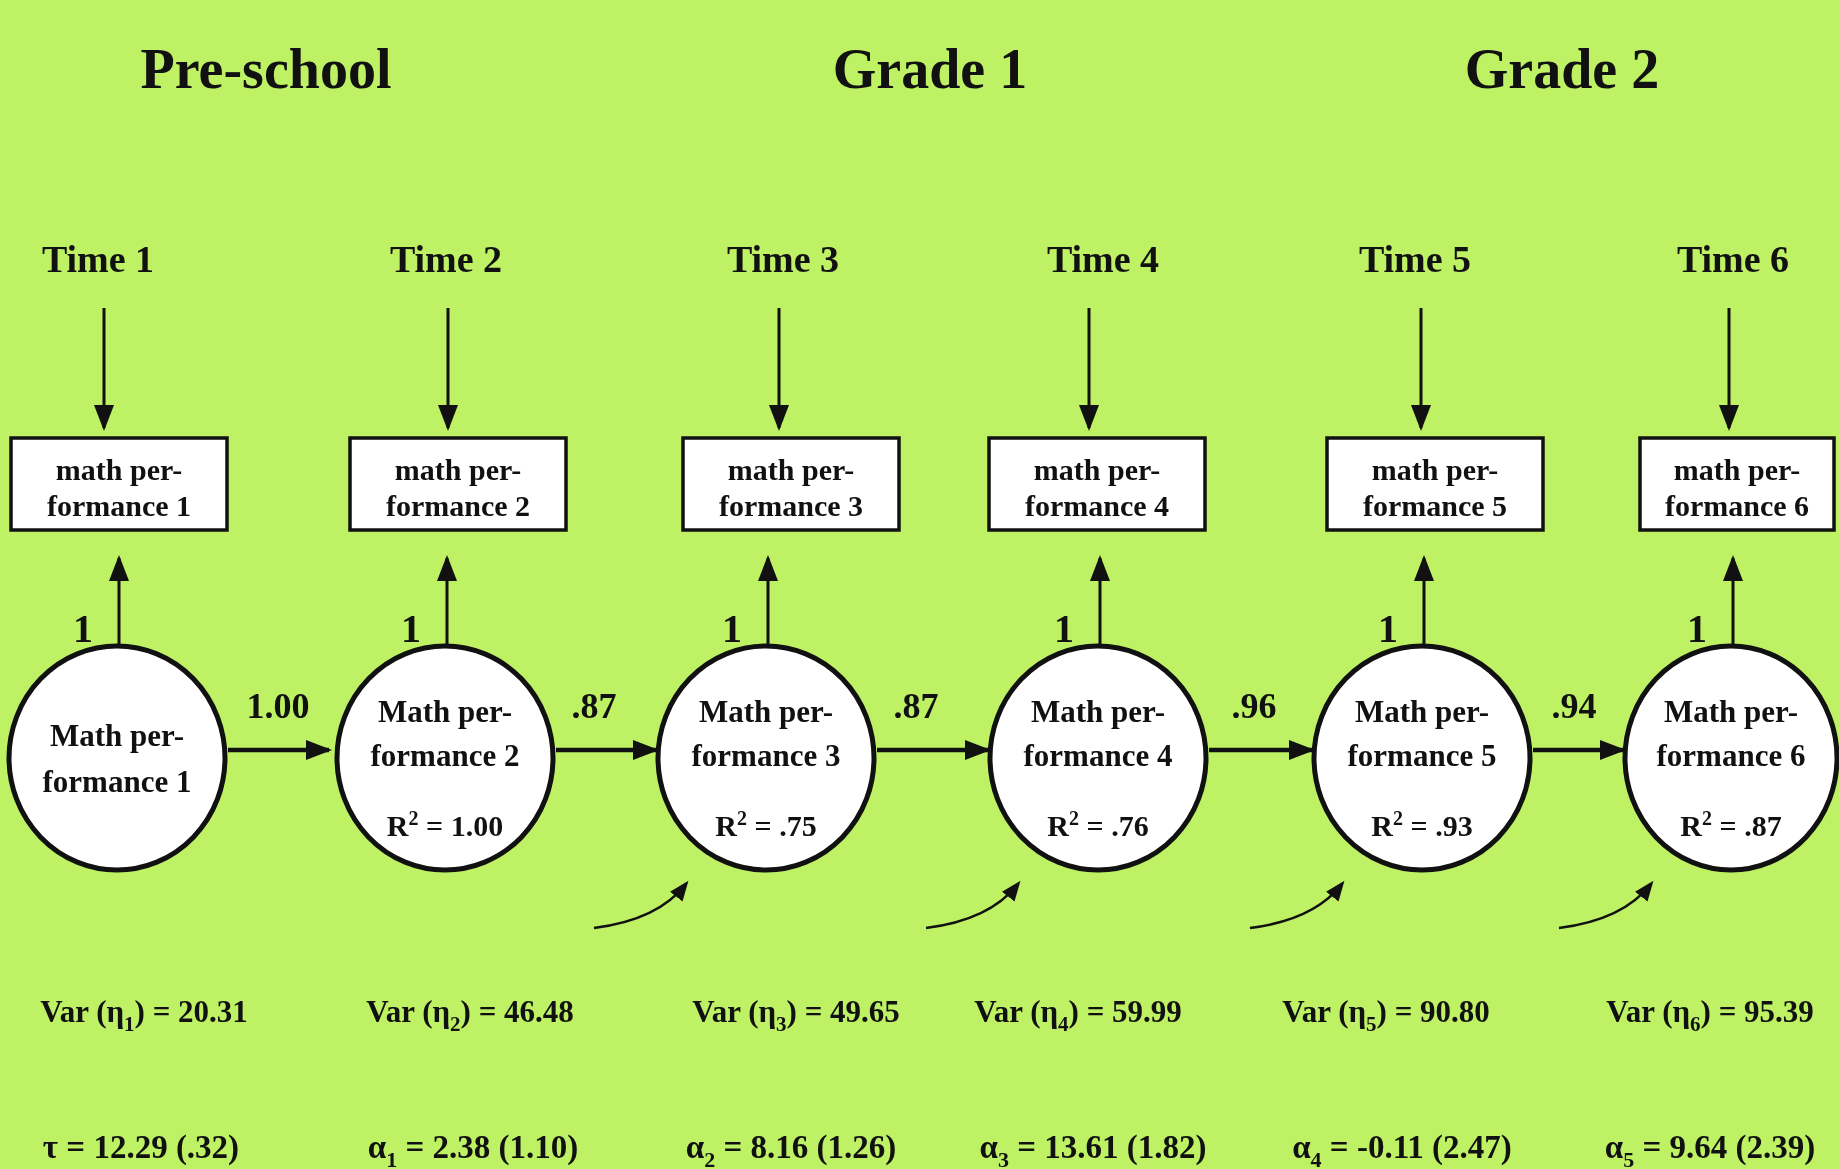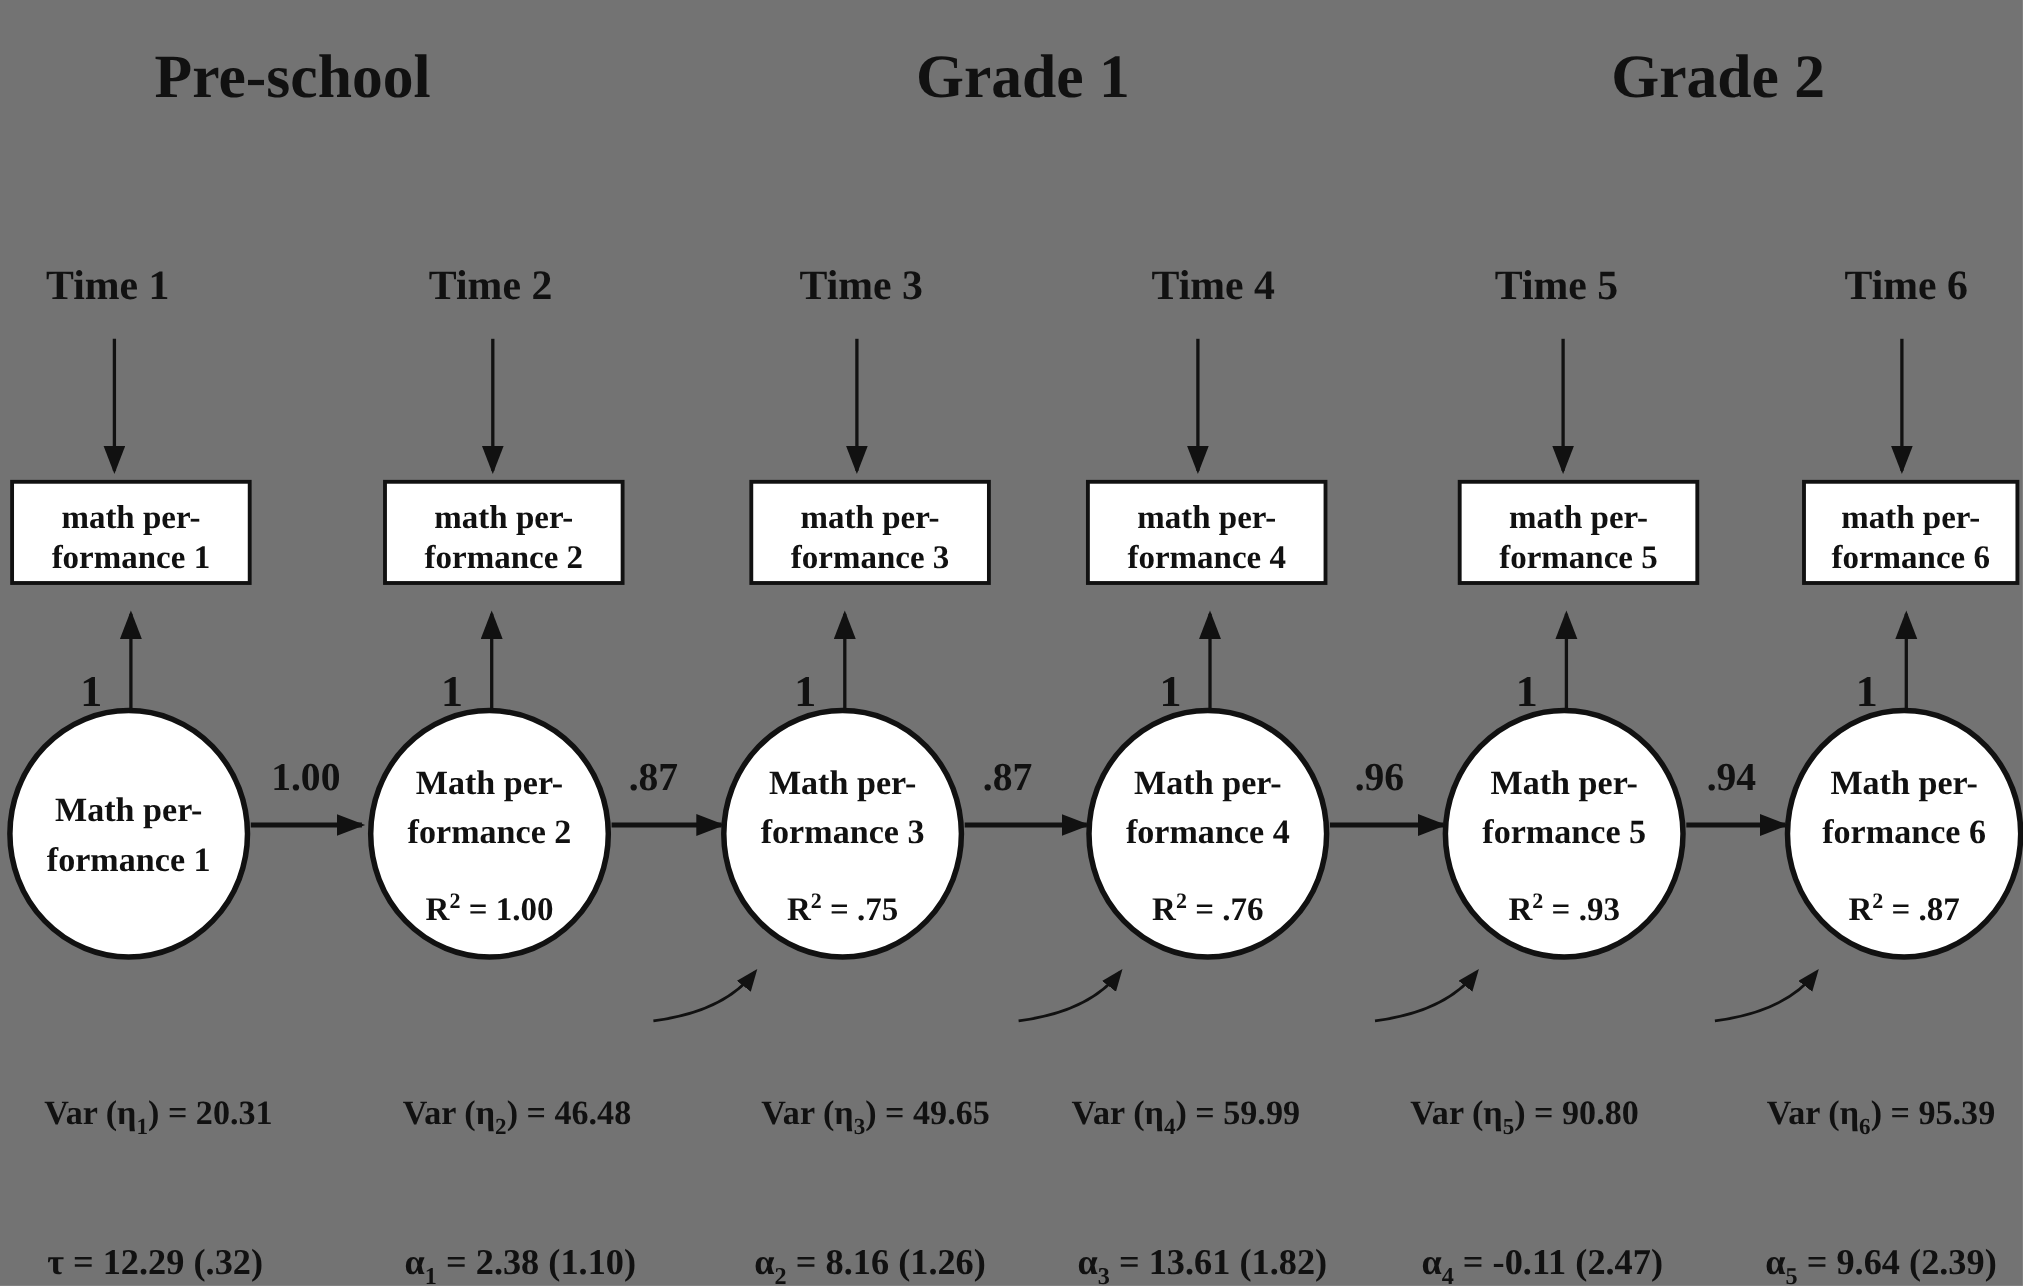--- a/index.html
+++ b/index.html
@@ -1,21 +1,21 @@
 <!DOCTYPE html>
 <html><head>
 <meta charset="utf-8">
 <title>Diagram</title>
 <style>
   html, body { margin: 0; padding: 0; background: #ffffff; }
   .canvas {
     position: relative;
     width: 1839px;
     height: 1169px;
-    background: #737373;
+    background: #bef264;
     overflow: hidden;
   }
   svg { display: block; }
   text {
     font-family: "Liberation Serif", "DejaVu Serif", serif;
     font-weight: bold;
     fill: #111111;
     text-anchor: middle;
   }
   .t-header { font-size: 56px; }

